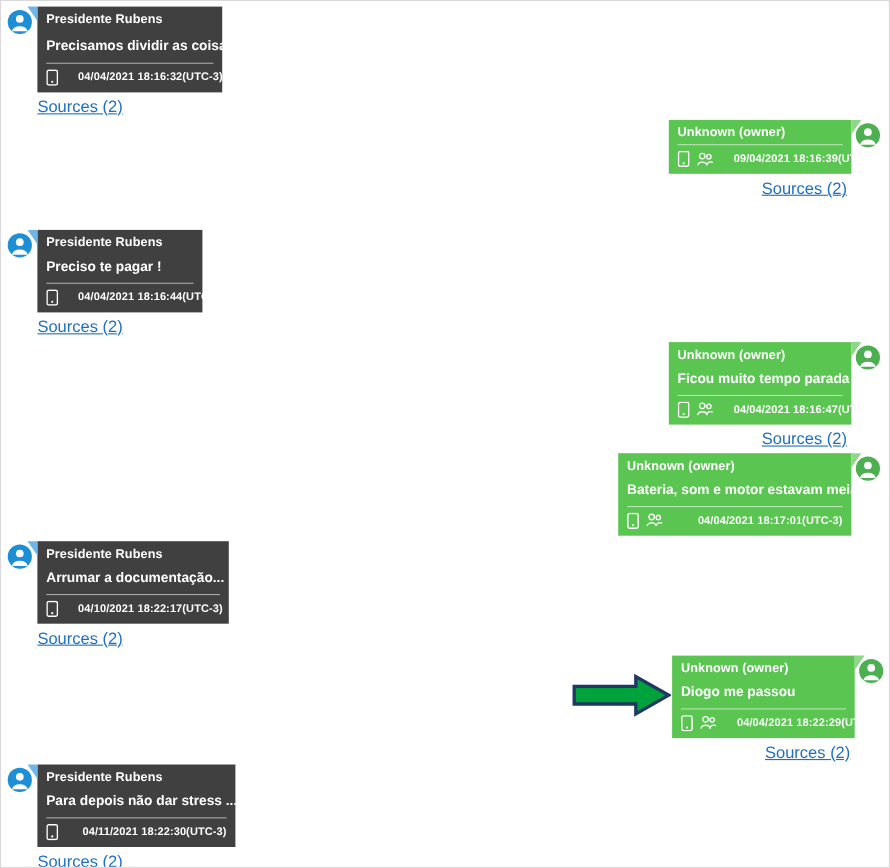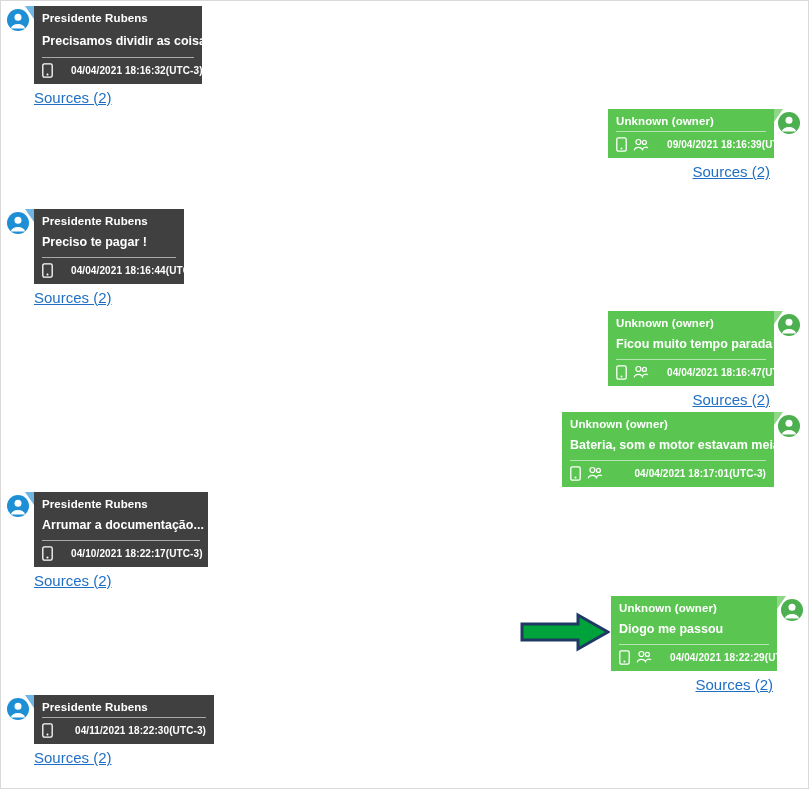--- a/index.html
+++ b/index.html
@@ -369,20 +369,23 @@
       <div class="msg left" style="left: 5px; top: 694px;">
         <div class="bubble-row">
           <span class="avatar"><svg width="24" height="24" viewBox="0 0 24 24" xmlns="http://www.w3.org/2000/svg">
               <circle cx="12" cy="12" r="11" fill="#1e8fd5"></circle>
               <circle cx="12" cy="9.2" r="3.5" fill="#ffffff"></circle>
               <path d="M4.8 20.5 a7.4 6 0 0 1 14.4 0 z" fill="#ffffff"></path>
             </svg></span>
           <div class="bubble" style="width: 180px;">
             <span class="tail"></span>
             <div class="sender">Presidente Rubens</div>
+            <div class="body-text">
+              <span>Para depois não dar stress ...</span>
+            </div>
             <div class="divider"></div>
             <div class="footer">
               <span style="display: inline-flex;">
                 <svg width="11" height="15" viewBox="0 0 11 15" xmlns="http://www.w3.org/2000/svg">
                   <rect x="0.8" y="0.8" width="9.4" height="13.4" rx="1.6" fill="none" stroke="#ffffff" stroke-width="1.3"></rect>
                   <circle cx="5.5" cy="11.4" r="1" fill="#ffffff"></circle>
                 </svg>
               </span>
               <span class="spacer"></span>
               <span class="time">04/11/2021 18:22:30(UTC-3)</span>

